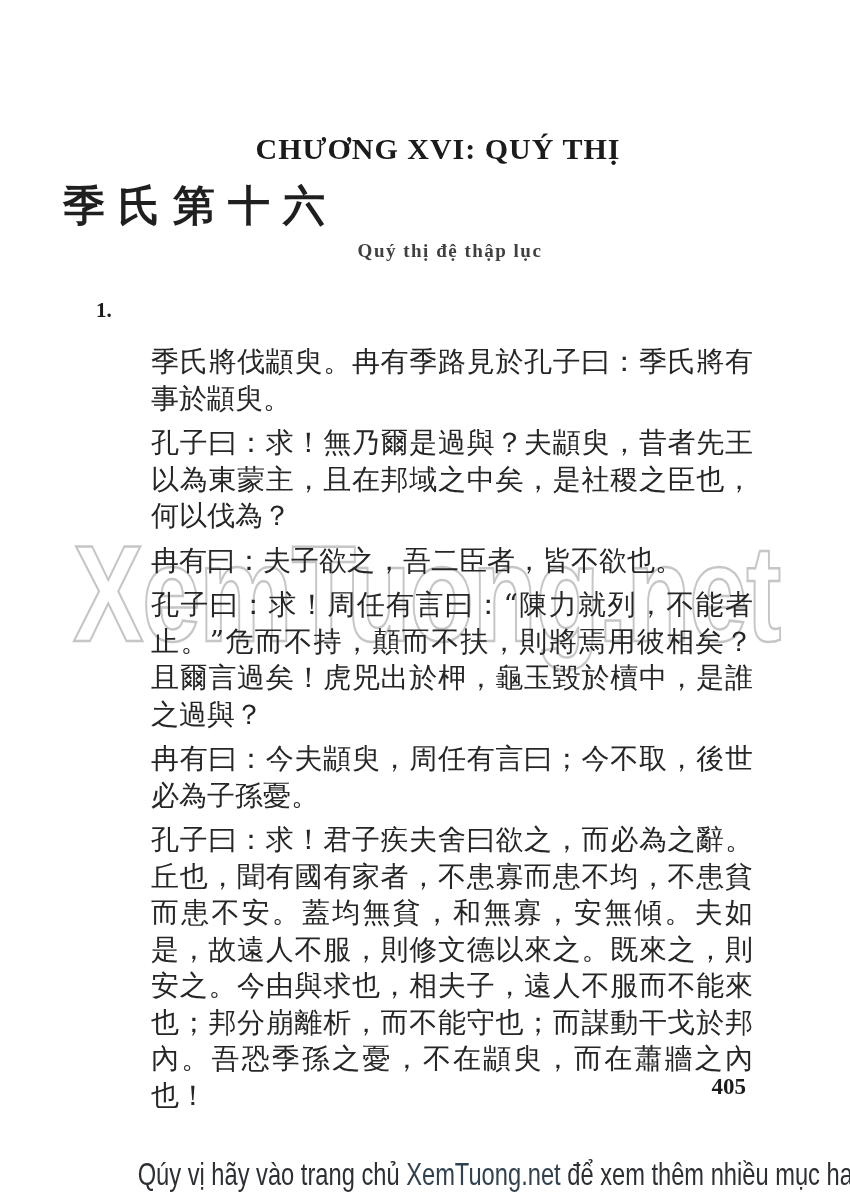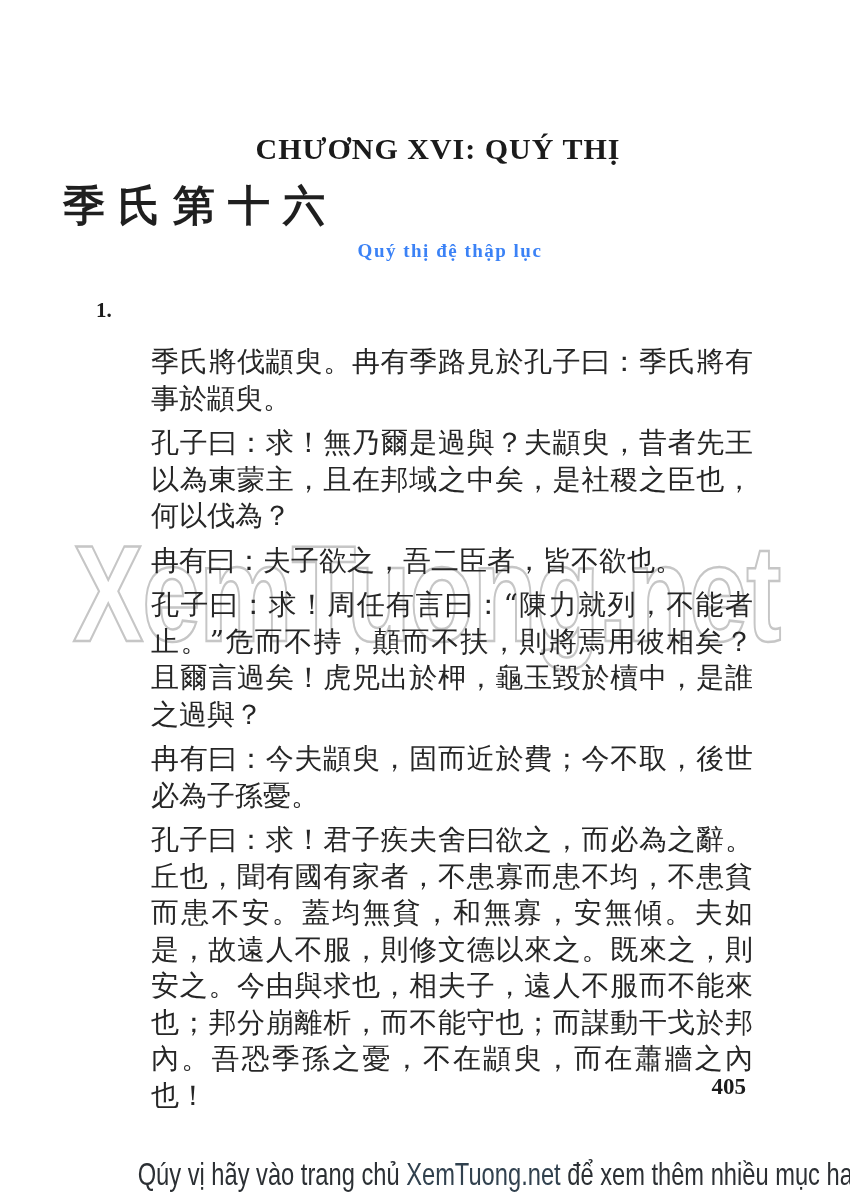--- a/index.html
+++ b/index.html
@@ -47,21 +47,21 @@
     box-sizing:border-box;
     color:#1f1f1f;
     z-index:1;
     font-family:"DejaVu Serif","Liberation Serif",serif;
   }
   .chapter-subtitle{
     position:absolute;left:50px;top:240px;width:800px;
     text-align:center;
     font-size:19px;font-weight:700;
     letter-spacing:1.5px;
-    color:#3b82f6;
+    color:#404040;
     z-index:1;
   }
   
   .section-number{
     position:absolute;left:96px;top:298px;
     font-size:21px;font-weight:700;
     color:#1b1b1b;
     z-index:1;
   }
   .cjk-body{
@@ -122,21 +122,21 @@
 
   <div class="chapter-subtitle">Quý thị đệ thập lục</div>
 
   <div class="section-number">1.</div>
 
   <div class="cjk-body" lang="zh-Hant">
     <p>季氏將伐顓臾。冉有季路見於孔子曰：季氏將有事於顓臾。</p>
     <p>孔子曰：求！無乃爾是過與？夫顓臾，昔者先王以為東蒙主，且在邦域之中矣，是社稷之臣也，何以伐為？</p>
     <p>冉有曰：夫子欲之，吾二臣者，皆不欲也。</p>
     <p>孔子曰：求！周任有言曰：“陳力就列，不能者止。”危而不持，顛而不扶，則將焉用彼相矣？且爾言過矣！虎兕出於柙，龜玉毀於櫝中，是誰之過與？</p>
-    <p>冉有曰：今夫顓臾，固而近於費；今不取，後世必為子孫憂。</p>
+    <p>冉有曰：今夫顓臾，周任有言曰；今不取，後世必為子孫憂。</p>
     <p>孔子曰：求！君子疾夫舍曰欲之，而必為之辭。丘也，聞有國有家者，不患寡而患不均，不患貧而患不安。蓋均無貧，和無寡，安無傾。夫如是，故遠人不服，則修文德以來之。既來之，則安之。今由與求也，相夫子，遠人不服而不能來也；邦分崩離析，而不能守也；而謀動干戈於邦內。吾恐季孫之憂，不在顓臾，而在蕭牆之內也！</p>
   </div>
 
 
   <div class="page-number">405</div>
 
   <div class="footer">
     <span class="footer-inner"><span>Qúy vị hãy vào trang chủ </span><span class="footer-site">XemTuong.net</span><span> để xem thêm nhiều mục hay khác</span></span>
   </div>
 

